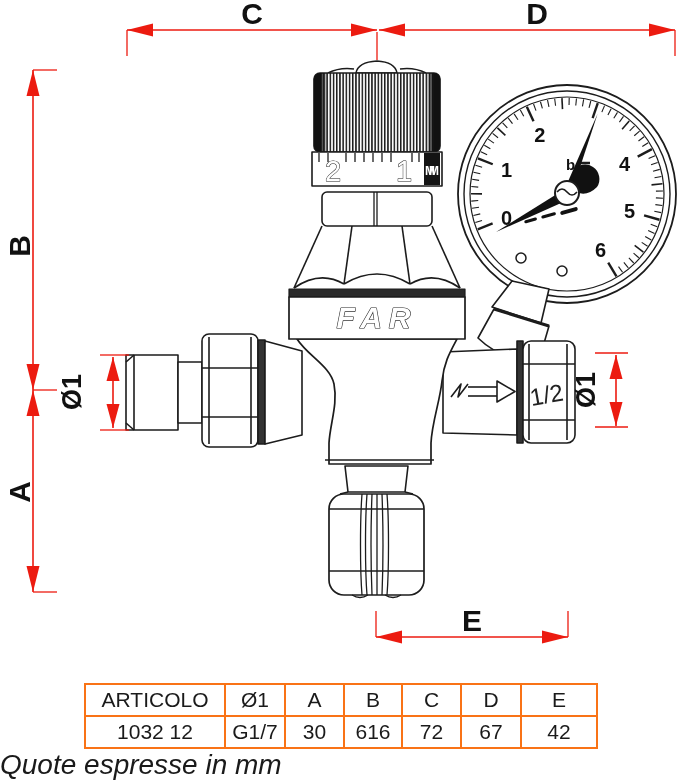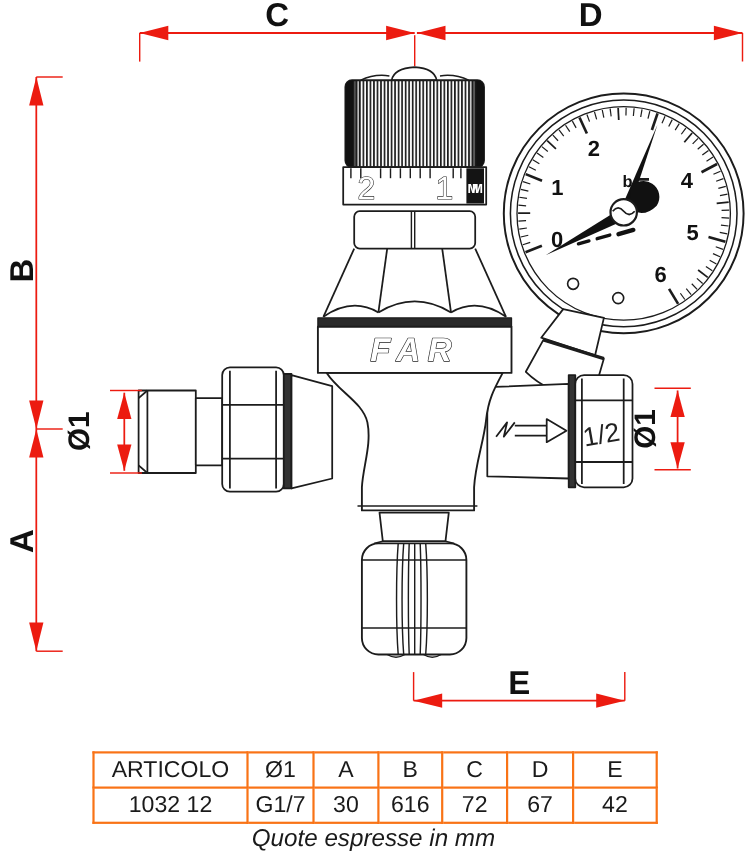--- a/index.html
+++ b/index.html
@@ -6,22 +6,22 @@
   .canvas{position:relative;width:679px;height:783px;background:#fff;overflow:hidden;
           font-family:"Liberation Sans",sans-serif;}
   .canvas svg{position:absolute;left:0;top:0;}
   .spec-table{position:absolute;left:84px;top:683px;border-collapse:collapse;
               font-size:21px;color:#1a1a1a;table-layout:fixed;}
   .spec-table td{border:2px solid #f97316;text-align:center;padding:0;height:30px;
                  background:#fff;}
   .spec-table .c0{width:138px;} .spec-table .c1{width:58px;} .spec-table .c2{width:57px;}
   .spec-table .c3{width:56px;} .spec-table .c4{width:57px;} .spec-table .c5{width:58px;}
   .spec-table .c6{width:74px;}
-  .caption{position:absolute;left:0;top:749px;width:679px;text-align:center;
-           font-style:italic;font-size:22px;color:#1a1a1a;}
+  .caption{position:absolute;left:0;top:749px;width:679px;text-align:left;
+           font-style:italic;font-size:28px;color:#1a1a1a;}
 </style>
 </head>
 <body>
 
 <div class="canvas">
 
 <svg width="679" height="679" viewBox="0 0 679 679">
   <defs>
     <pattern id="knurl" patternUnits="userSpaceOnUse" width="3.2" height="4">
       <rect width="3.2" height="4" fill="#fbfbfb"></rect>

